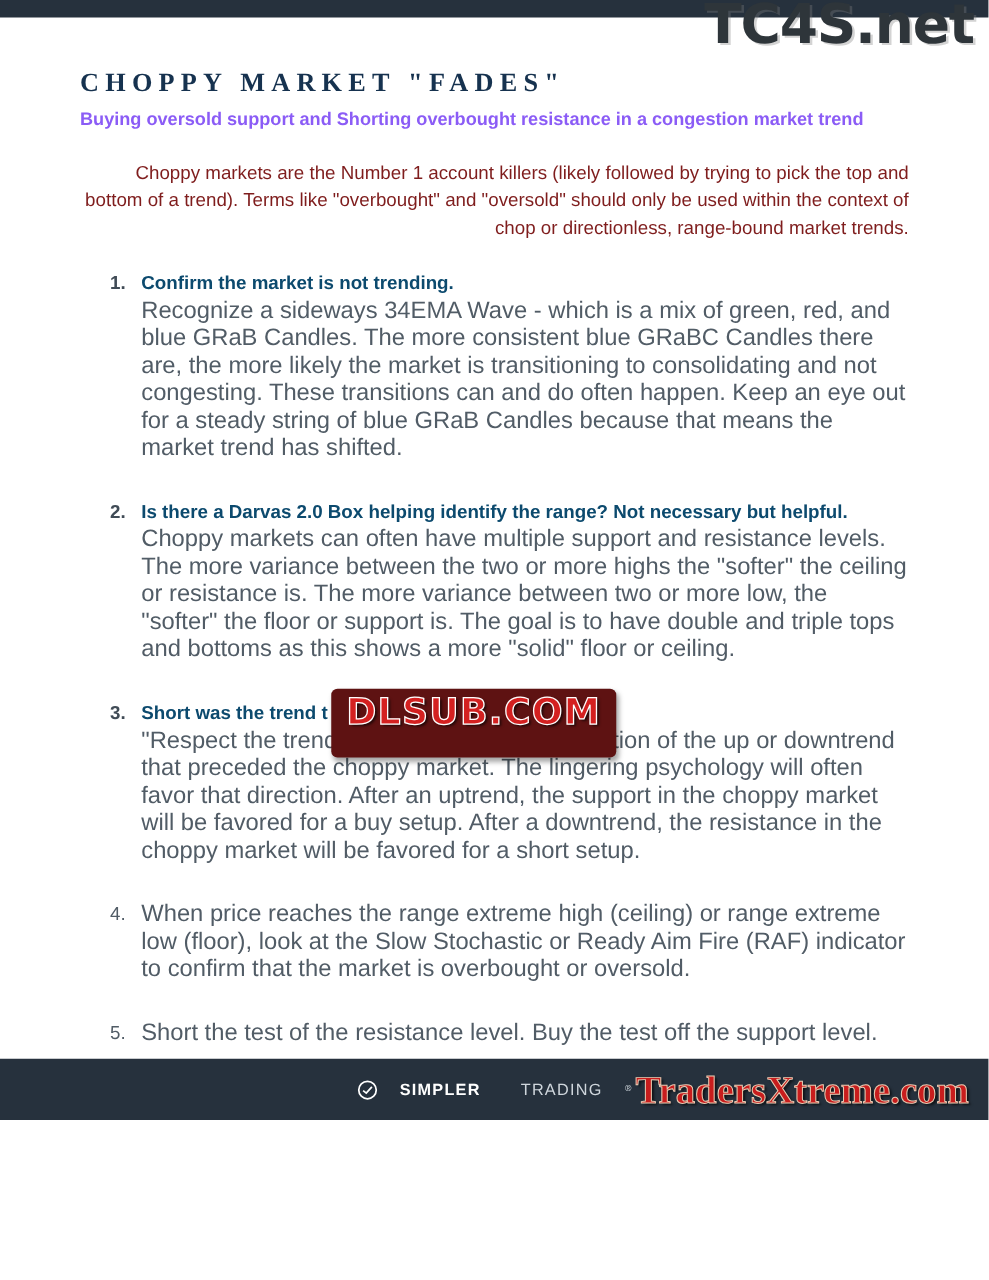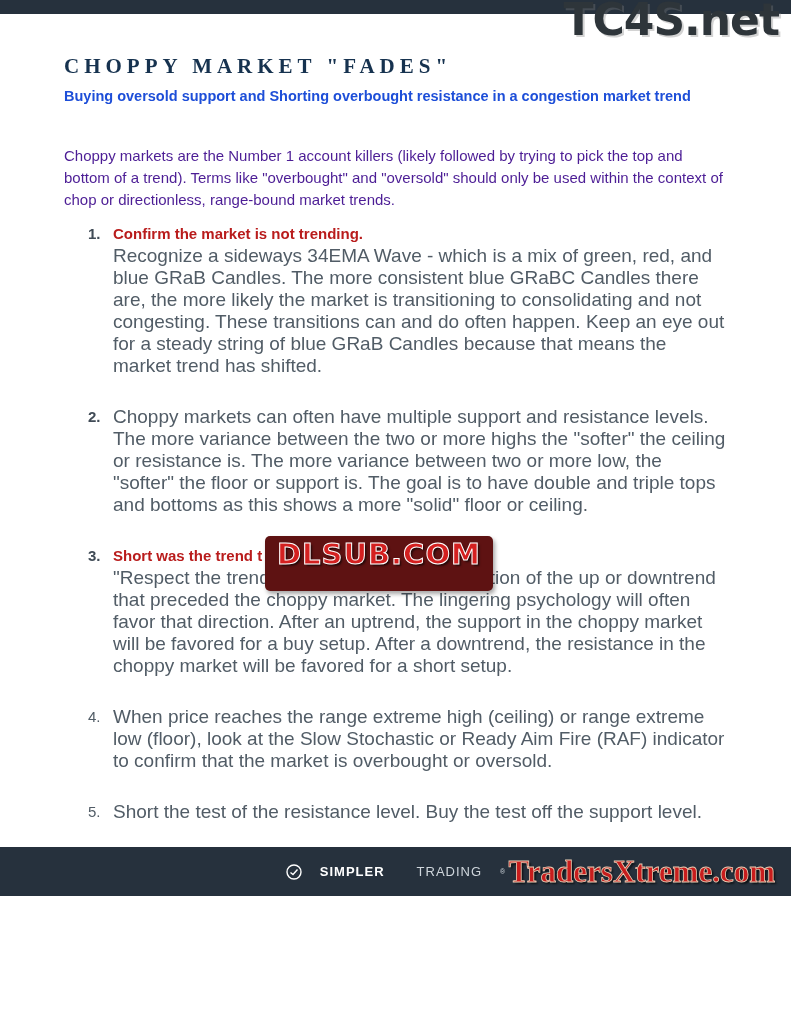--- a/index.html
+++ b/index.html
@@ -39,48 +39,49 @@
     font-family: "Liberation Serif", serif;
     font-weight: 700;
     font-size: 21px;
     letter-spacing: 5px;
     color: #16324f;
     margin-bottom: 9px;
   }
   .subtitle {
     font-weight: 700;
     font-size: 14.5px;
-    color: #1d4ed8;
-    margin-bottom: 41px;
+    color: #8b5cf6;
+    margin-bottom: 24px;
   }
   .intro {
     font-size: 15px;
     line-height: 22px;
-    color: #4c1d95;
-    margin-bottom: 12px;
+    color: #7f1d1d;
+    margin-bottom: 22px;
     max-width: 668px;
+    text-align: right;
   }
   .list { padding-left: 24px; }
   .item {
     display: flex;
     margin-bottom: 29px;
     max-width: 640px;
   }
   .num {
     flex: 0 0 25px;
     font-size: 15px;
     line-height: 22px;
     color: #515c66;
   }
   .item-content { flex: 1; }
   .head {
     font-size: 15px;
     line-height: 22px;
     font-weight: 700;
-    color: #b91c1c;
+    color: #0c4a6e;
   }
   .head:empty { display: none; }
   .bh .num { font-weight: 700; color: #404b56; }
   .body-text {
     font-size: 19px;
     line-height: 22px;
     color: #515c66;
   }
   .head-row { position: relative; }
   .wm-dlsub {
@@ -171,20 +172,21 @@
         <span class="num">1.</span>
         <div class="item-content">
           <div class="head">Confirm the market is not trending.</div>
           <div class="body-text">Recognize a sideways 34EMA Wave  - which is a mix of green, red, and blue GRaB Candles. The more consistent blue GRaBC Candles there are, the more likely the market is transitioning to consolidating and not congesting. These transitions can and do often happen. Keep an eye out for a steady string of blue GRaB Candles because that means the market trend has shifted.</div>
         </div>
       </div>
 
       <div class="item bh">
         <span class="num">2.</span>
         <div class="item-content">
+          <div class="head">Is there a Darvas 2.0 Box helping identify the range? Not necessary but helpful.</div>
           <div class="body-text">Choppy markets can often have multiple support and resistance levels. The more variance between the two or more highs the "softer" the ceiling or resistance is. The more variance between two or more low, the "softer" the floor or support is. The goal is to have double and triple tops and bottoms as this shows a more "solid" floor or ceiling.</div>
         </div>
       </div>
 
       <div class="item bh">
         <span class="num">3.</span>
         <div class="item-content">
           <div class="head-row">
             <div class="head">Short was the trend t</div>
             <div class="wm-dlsub">

